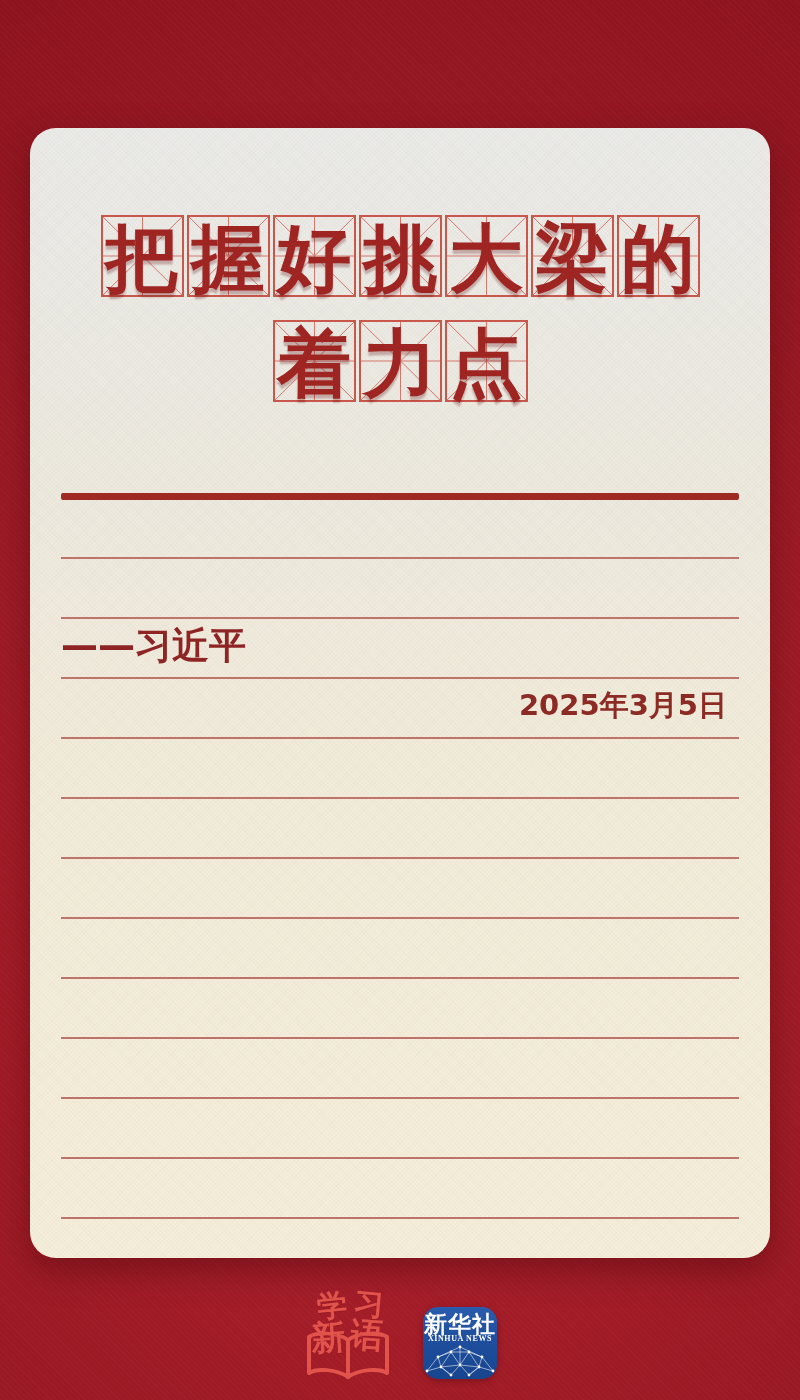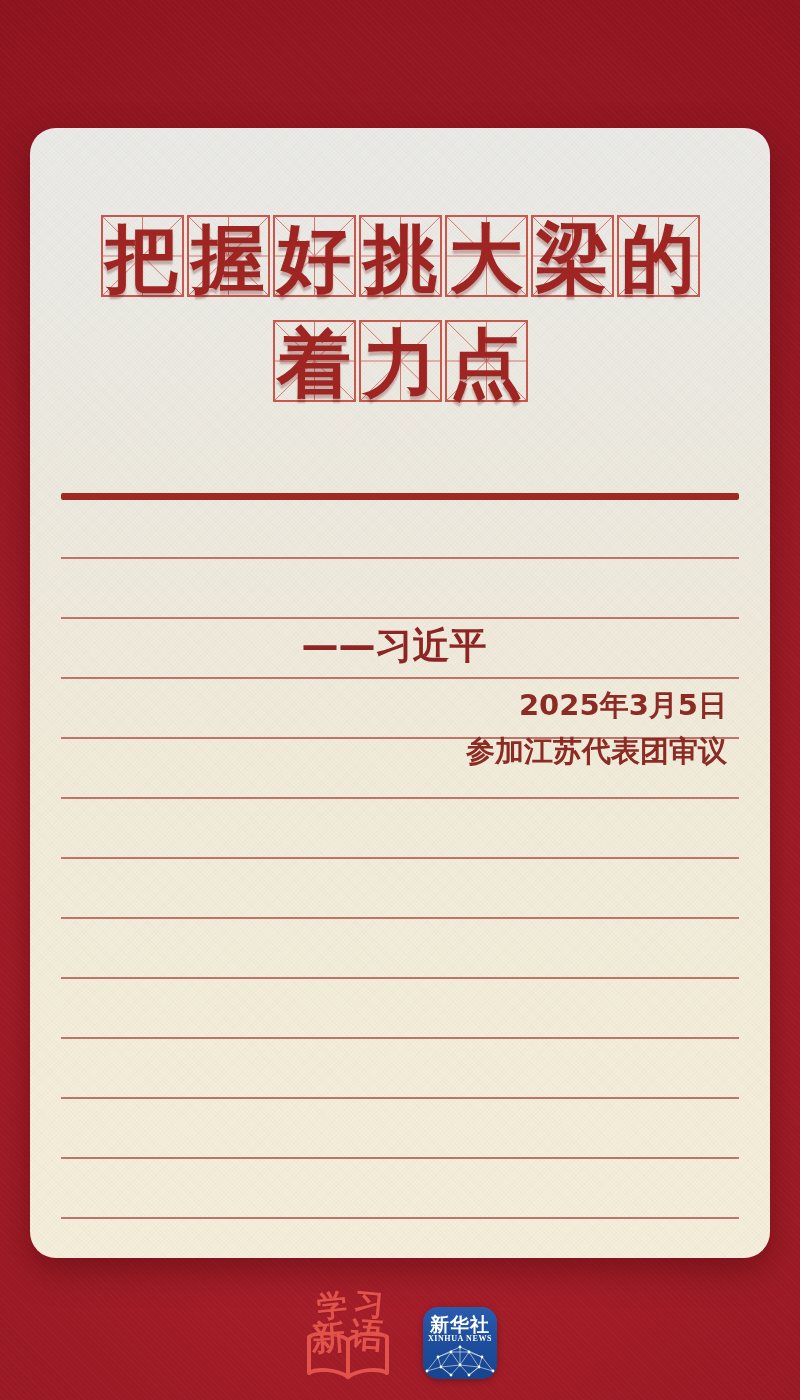--- a/index.html
+++ b/index.html
@@ -55,21 +55,21 @@
     margin:0;padding:0 13px 0 27px;
     height:420px;overflow:hidden;
     font-size:44px;font-weight:bold;letter-spacing:1.5px;
     line-height:60px;
     color:#8e2423;
     text-indent:93px;
     text-align:justify;
   }
   .sig-line{
     margin-top:60px;height:60px;line-height:58px;
-    text-align:center;padding-right:12px;
+    text-align:left;padding-right:12px;
     font-size:37px;font-weight:bold;color:#8e2423;
     overflow:hidden;
   }
   .date-line,.venue-line{
     height:46px;line-height:56px;
     text-align:right;padding-right:12px;
     font-size:29px;font-weight:bold;color:#8c2a24;
     overflow:hidden;
   }
   
@@ -88,21 +88,21 @@
   .xuexi .c2{left:8px;top:29px;font-size:34px;transform:rotate(-4deg);}
   .xuexi .c3{left:48px;top:27px;font-size:34px;transform:rotate(4deg);}
   .xinhua{
     position:absolute;left:423px;top:22px;width:74px;height:72px;
     border-radius:15px;
     background:linear-gradient(180deg,#2a5cad 0%, #1e4e9d 45%, #17458f 100%);
     box-shadow:0 2px 6px rgba(60,0,8,0.35);
     text-align:center;overflow:hidden;
   }
   .xinhua .zh{
-    margin-top:7px;font-size:19px;font-weight:bold;color:#ffffff;
+    margin-top:7px;font-size:23px;font-weight:bold;color:#ffffff;
     letter-spacing:1px;line-height:20px;white-space:nowrap;
   }
   .xinhua .en{
     font-family:Liberation Serif, serif;
     font-size:8px;font-weight:bold;color:#ffffff;
     letter-spacing:0.6px;line-height:10px;white-space:nowrap;
   }
   .xinhua svg{display:block;margin:1px auto 0;}
 </style>
 </head>
@@ -237,21 +237,20 @@
           <span class="glyph">点</span>
         </div>
       </div>
     </div>
 
     <div class="divider"></div>
 
     <div class="ruled">
       <div class="sig-line">——习近平</div>
       <div class="date-line">2025年3月5日</div>
-      <div class="venue-line">参加江苏代表团审议</div>
     </div>
 
   </div>
 
   <div class="footer">
 
     <div class="xuexi">
       <svg class="book" viewBox="0 0 90 52">
         <g fill="none" stroke="#e2544b" stroke-width="4" stroke-linejoin="round" stroke-linecap="round">
           <path d="M45,11 C34,3 13,3 6,8 L6,44 C13,39 34,40 45,48"></path>

